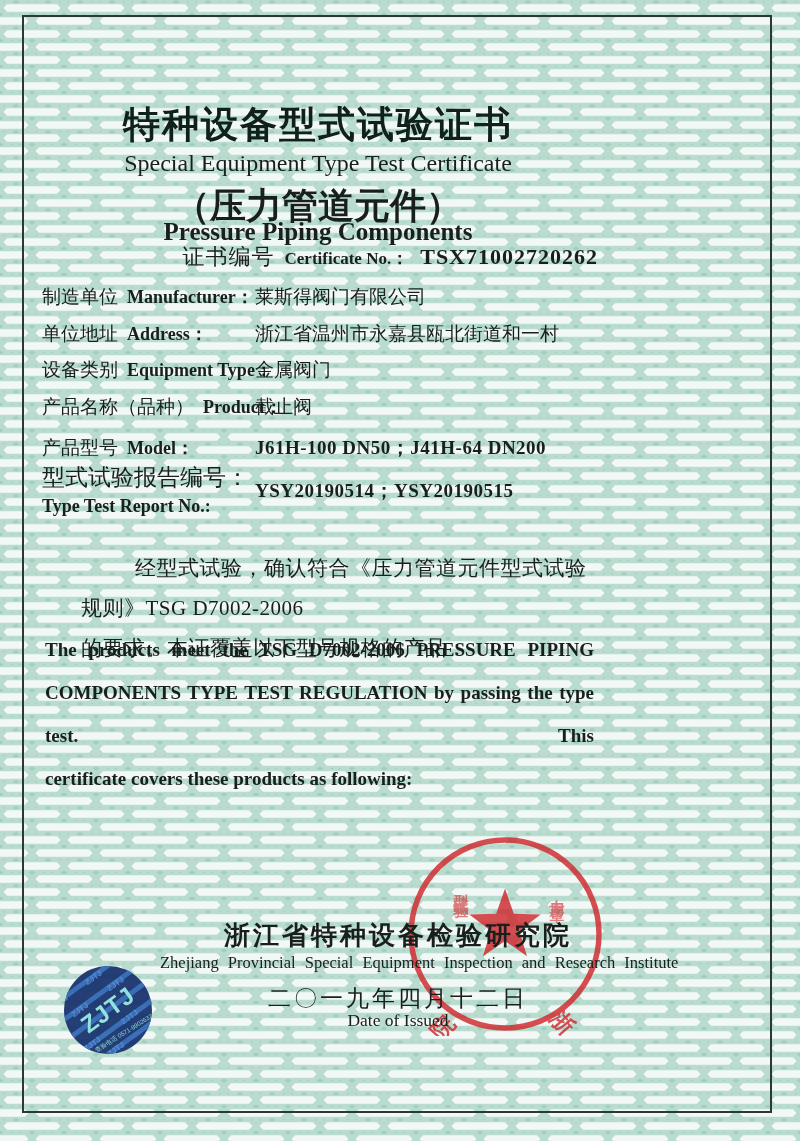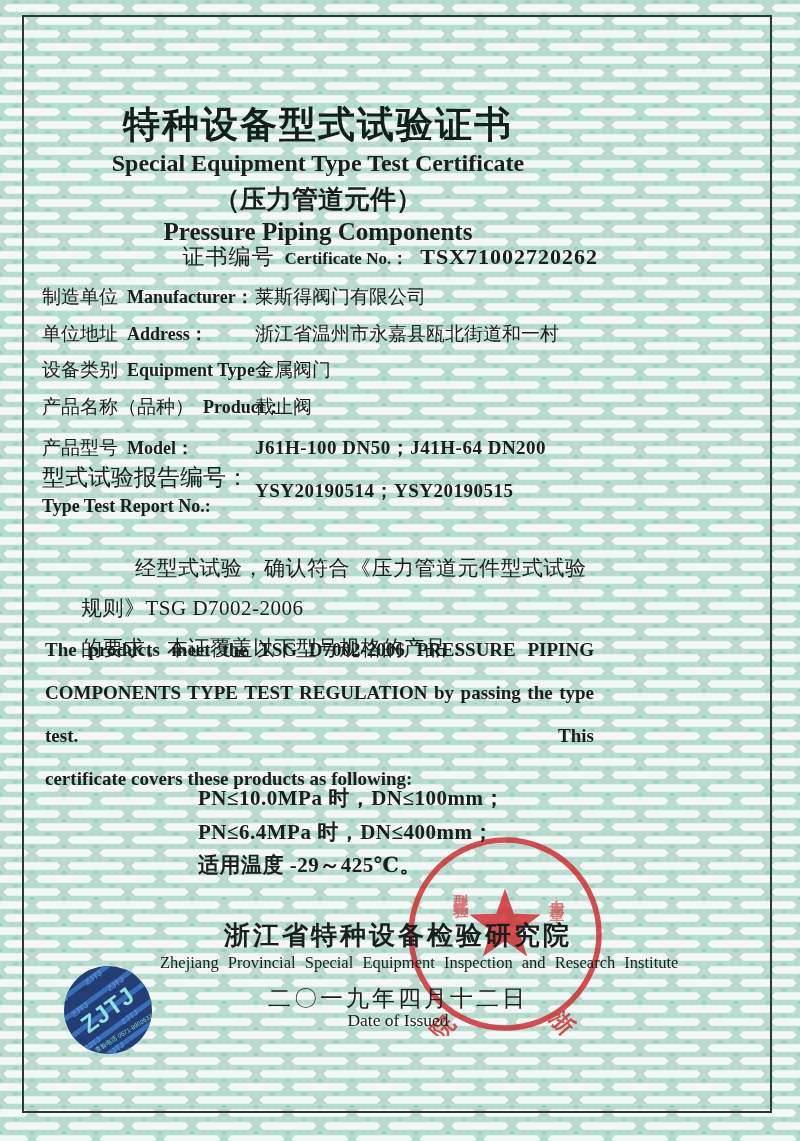--- a/index.html
+++ b/index.html
@@ -10,22 +10,22 @@
     color:#181f1d;
   }
   .bg{position:absolute; left:0; top:0; z-index:0;}
   .frame{
     position:absolute; left:22px; top:15px; width:746px; height:1094px;
     border:2px solid #2b3834; z-index:1; pointer-events:none;
   }
   .layer{position:absolute; left:0; top:0; width:636px; height:1141px; z-index:3;}
   .ctr{position:absolute; left:0; right:0; text-align:center;}
   .title-cn{top:100px; font-size:37px; font-weight:bold; letter-spacing:2px; color:#10201c;}
-  .title-en{top:150px; font-size:24px; font-weight:bold;}
-  .subtitle-cn{top:182px; font-size:26px; font-weight:bold;}
+  .title-en{top:150px; font-size:24px; font-weight:normal;}
+  .subtitle-cn{top:182px; font-size:36px; font-weight:bold;}
   .subtitle-en{top:218px; font-size:25px; font-weight:bold;}
   .cert-line{position:absolute; top:242px; right:38px; text-align:right; white-space:nowrap;}
   .cert-label-cn{font-size:22px; letter-spacing:1px;}
   .cert-label-en{font-size:17px; font-weight:bold; margin-left:6px;}
   .cert-value{font-size:22px; font-weight:bold; letter-spacing:1px; margin-left:8px;}
   .field-row{position:absolute; left:42px; right:30px; height:26px; white-space:nowrap;}
   .f-label-cn{font-size:19px;}
   .f-label-en{font-size:18px; font-weight:bold; margin-left:5px;}
   .f-value{position:absolute; left:213px; top:0; font-size:19px;}
   .f-value.bold{font-weight:bold; letter-spacing:0.5px;}
@@ -151,25 +151,20 @@
     <div class="para-cn">
       <div class="indent">经型式试验，确认符合《压力管道元件型式试验规则》TSG D7002-2006</div>
       <div>的要求。本证覆盖以下型号规格的产品：</div>
     </div>
     <div class="para-en">
       <div class="just">The products meet the TSG D7002-2006 PRESSURE PIPING</div>
       <div class="just">COMPONENTS TYPE TEST REGULATION by passing the type test. This</div>
       <div>certificate covers these products as following:</div>
     </div>
 
-    <div class="specs">
-      <div>PN≤10.0MPa 时，DN≤100mm；</div>
-      <div>PN≤6.4MPa 时，DN≤400mm；</div>
-      <div>适用温度 -29～425℃。</div>
-    </div>
 
     <div class="footer-line inst-cn">浙江省特种设备检验研究院</div>
     <div class="footer-line inst-en">Zhejiang Provincial Special Equipment Inspection and Research Institute</div>
     <div class="footer-line date-en">Date of Issued</div>
     <div class="footer-line date-cn">二〇一九年四月十二日</div>
   </div>
 
   <svg class="sticker" viewBox="0 0 92 92">
     <defs>
       <clipPath id="stickerClip">

